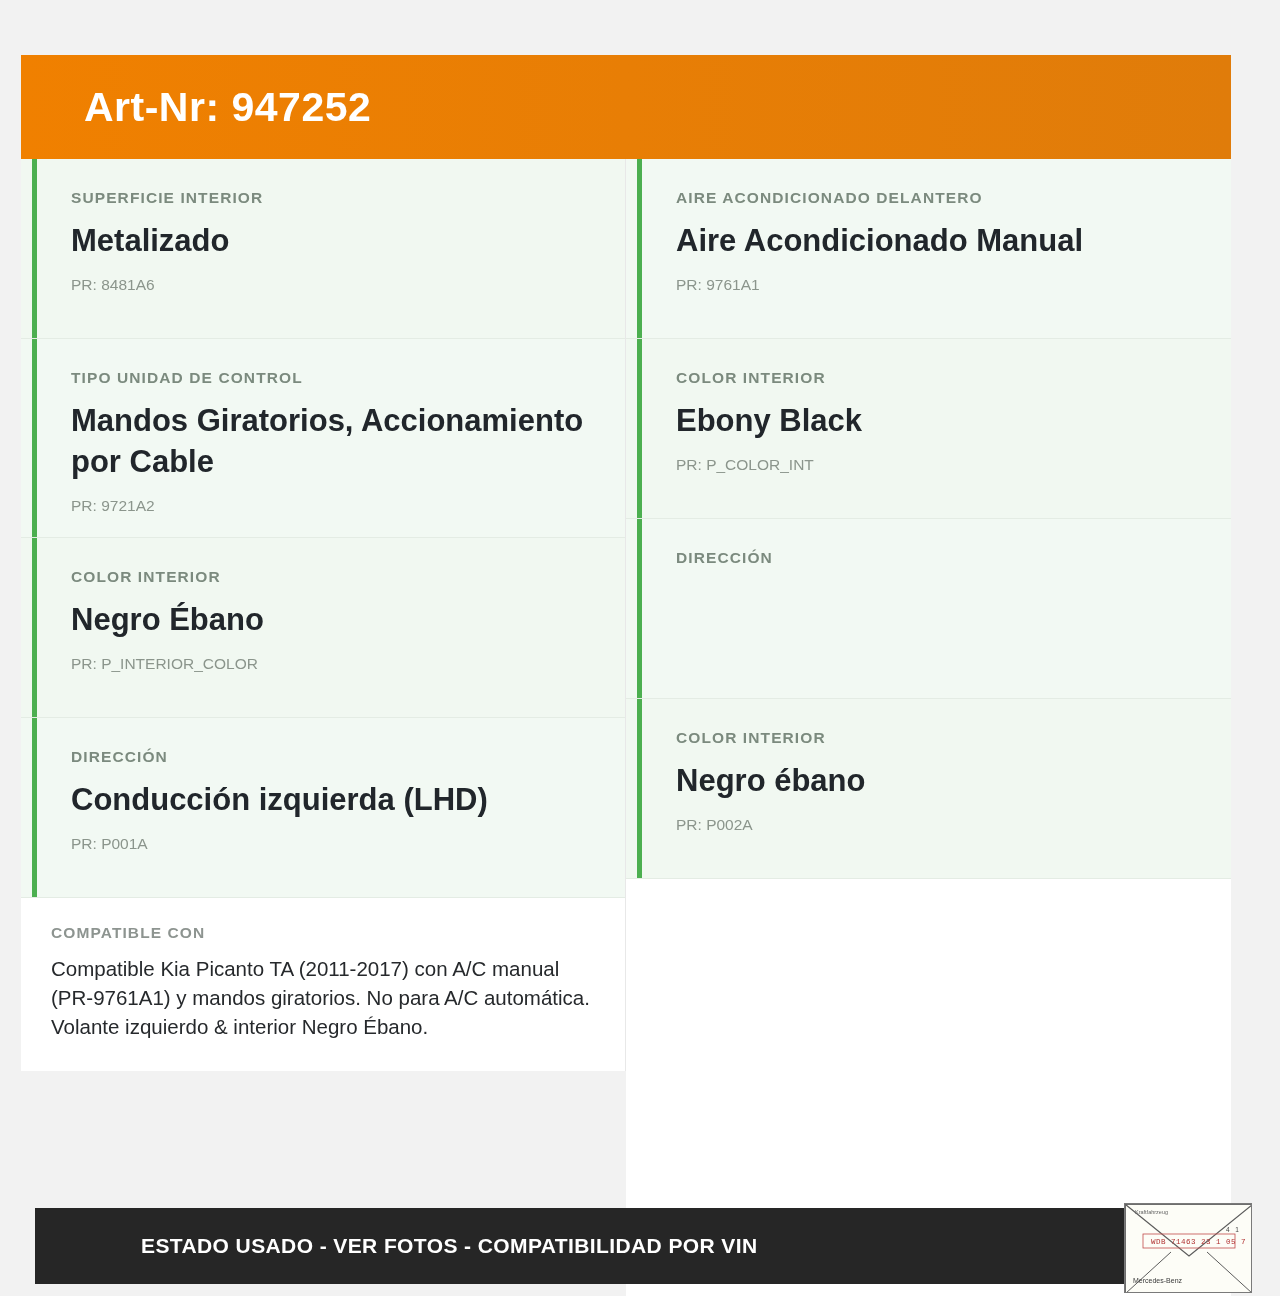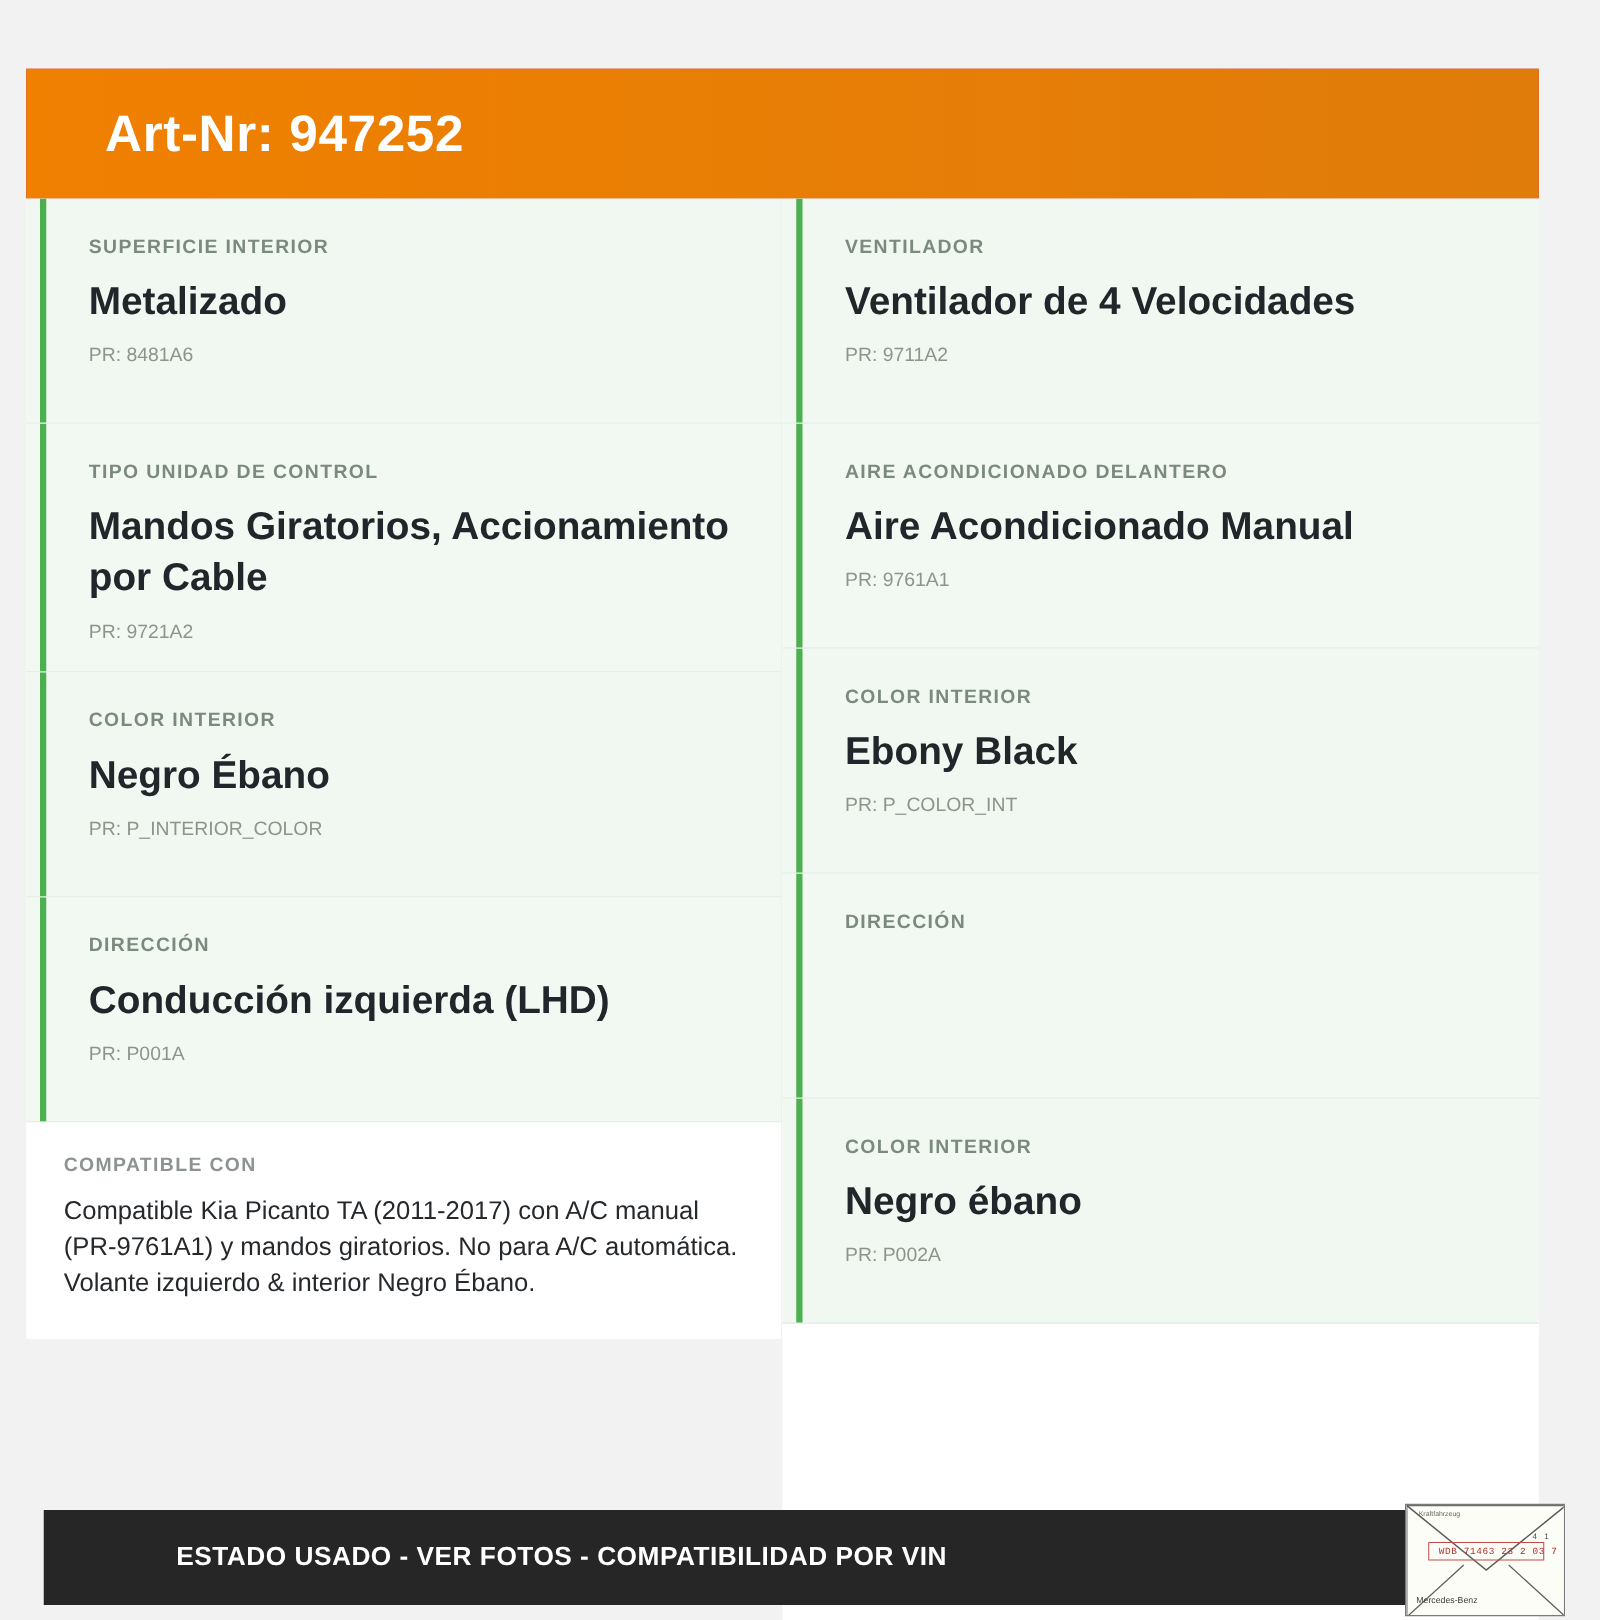--- a/index.html
+++ b/index.html
@@ -222,25 +222,20 @@
 
         <div class="spec plain compat">
           <div class="spec-label">COMPATIBLE CON</div>
           <div class="compat-text">Compatible Kia Picanto TA (2011-2017) con A/C manual (PR-9761A1) y mandos giratorios. No para A/C automática. Volante izquierdo &amp; interior Negro Ébano.</div>
         </div>
 
       </div>
 
       <div class="col right">
 
-        <div class="spec">
-          <div class="spec-label">VENTILADOR</div>
-          <div class="spec-value">Ventilador de 4 Velocidades</div>
-          <div class="spec-pr">PR: 9711A2</div>
-        </div>
 
         <div class="spec alt">
           <div class="spec-label">AIRE ACONDICIONADO DELANTERO</div>
           <div class="spec-value">Aire Acondicionado Manual</div>
           <div class="spec-pr">PR: 9761A1</div>
         </div>
 
         <div class="spec">
           <div class="spec-label">COLOR INTERIOR</div>
           <div class="spec-value">Ebony Black</div>
@@ -273,17 +268,17 @@
       <svg width="128" height="90" viewBox="0 0 128 90" aria-hidden="true">
         <rect x="0.5" y="0.5" width="127" height="89" fill="#fdfdf7" stroke="#6e6e6e"></rect>
         <path d="M0.5 0.5 L64 52 L127.5 0.5" fill="none" stroke="#5c5c5c" stroke-width="1.2"></path>
         <path d="M0.5 89.5 L46 48" fill="none" stroke="#5c5c5c" stroke-width="1"></path>
         <path d="M127.5 89.5 L82 48" fill="none" stroke="#5c5c5c" stroke-width="1"></path>
         <rect x="18" y="30" width="92" height="14" fill="none" stroke="#c14b4b" stroke-width="0.8"></rect>
       </svg>
     </div>
     <div class="stamp-top">Kraftfahrzeug</div>
     <div class="stamp-nums">4  1</div>
-    <div class="stamp-code">WDB 71463 23 2 03 7</div>
+    <div class="stamp-code">WDB 71463 23 1 05 7</div>
     <div class="stamp-label">Mercedes-Benz</div>
   </div>
 
 </div>
 
 </body></html>

